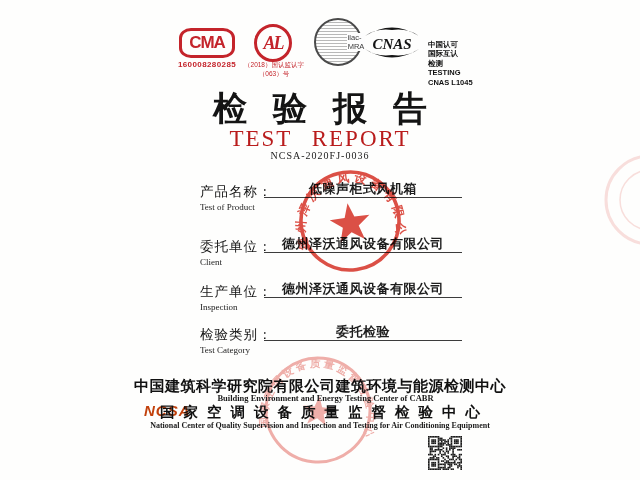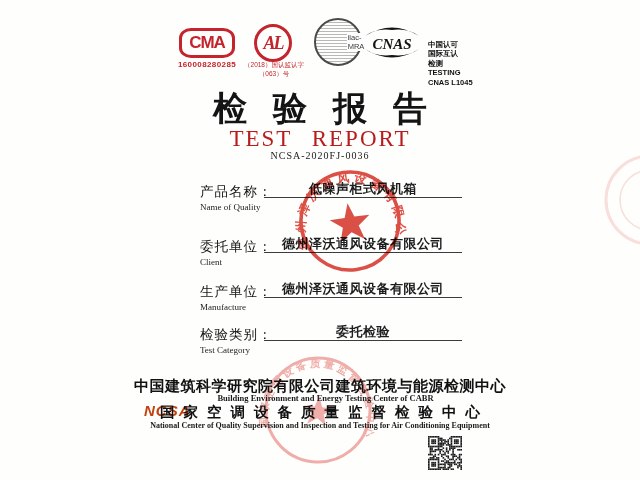--- a/index.html
+++ b/index.html
@@ -89,31 +89,31 @@
     <div>TESTING</div>
     <div>CNAS L1045</div>
   </div>
 
   <div class="title-cn">检验报告</div>
   <div class="title-en">TEST REPORT</div>
   <div class="report-no">NCSA-2020FJ-0036</div>
 
   <div class="row" style="top:183px">
     <div class="lcn">产品名称：</div>
-    <div class="len">Name of Quality</div>
+    <div class="len">Test of Product</div>
     <div class="value">低噪声柜式风机箱</div>
   </div>
   <div class="row" style="top:238px">
     <div class="lcn">委托单位：</div>
     <div class="len">Client</div>
     <div class="value">德州泽沃通风设备有限公司</div>
   </div>
   <div class="row" style="top:283px">
     <div class="lcn">生产单位：</div>
-    <div class="len">Manufacture</div>
+    <div class="len">Inspection</div>
     <div class="value">德州泽沃通风设备有限公司</div>
   </div>
   <div class="row" style="top:326px">
     <div class="lcn">检验类别：</div>
     <div class="len">Test Category</div>
     <div class="value">委托检验</div>
   </div>
 
   <svg class="seal seal-main" width="110" height="110" viewBox="0 0 110 110">
     <defs>

